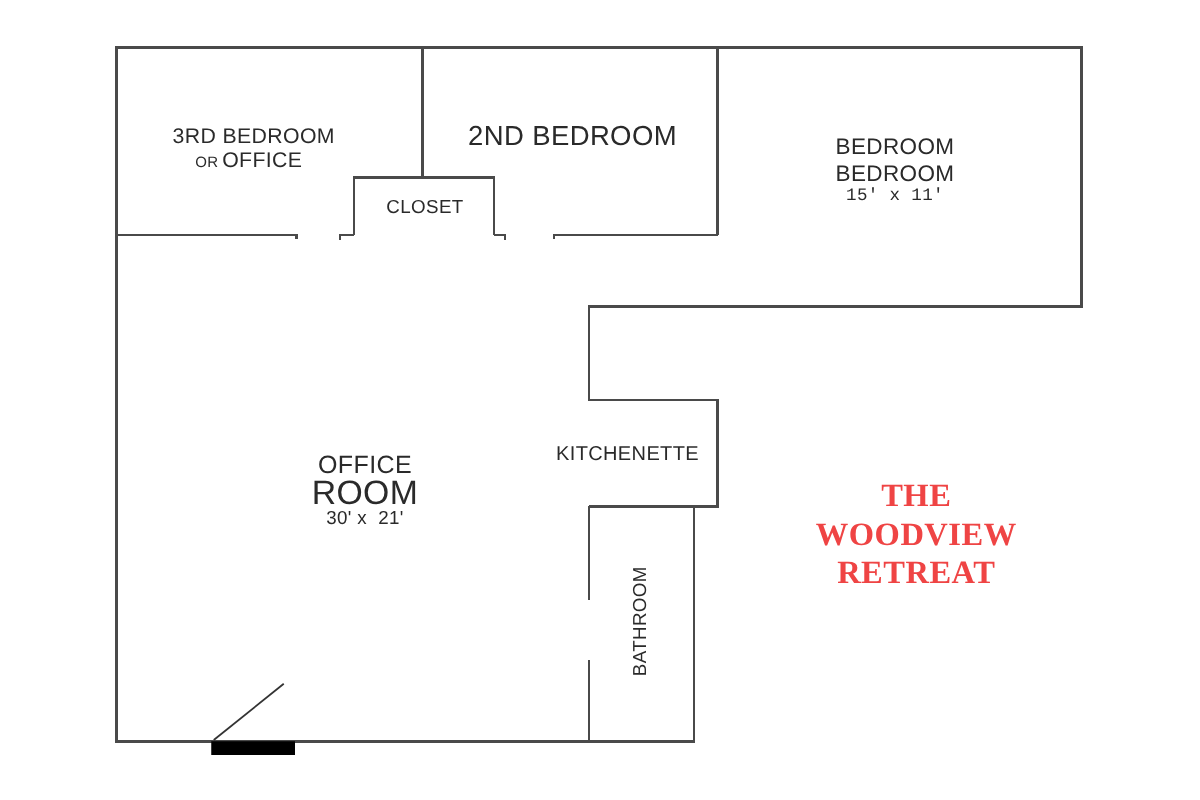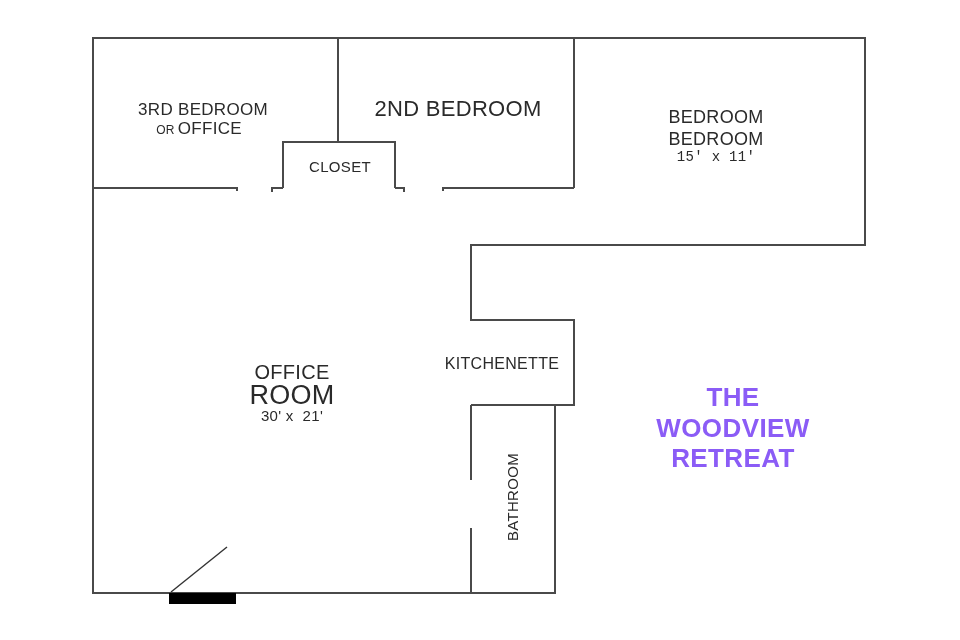--- a/index.html
+++ b/index.html
@@ -34,21 +34,21 @@
   #master-dims{left:716px;top:157px;font-size:14px;font-family:Liberation Mono, monospace;}
   #living-line1{left:292px;top:372px;font-size:20px;}
   #living-line2{left:292px;top:395px;font-size:27px;}
   #living-dims{left:292px;top:415px;font-size:15px;}
   #kitchenette-name{left:502px;top:364px;font-size:16px;}
   #bathroom-name{
     left:512px;top:497px;font-size:15px;
     transform:translate(-50%,-50%) rotate(-90deg);
   }
   .title-line{
-    color:#8b5cf6;font-weight:700;font-size:26px;letter-spacing:0.4px;
+    color:#ef4444;font-weight:700;font-size:26px;letter-spacing:0.4px;font-family:Liberation Serif, serif;
   }
   #title-line1{left:733px;top:397px;}
   #title-line2{left:733px;top:428px;}
   #title-line3{left:733px;top:458px;}
 </style>
 </head>
 <body>
 
 <div class="stage">
 

